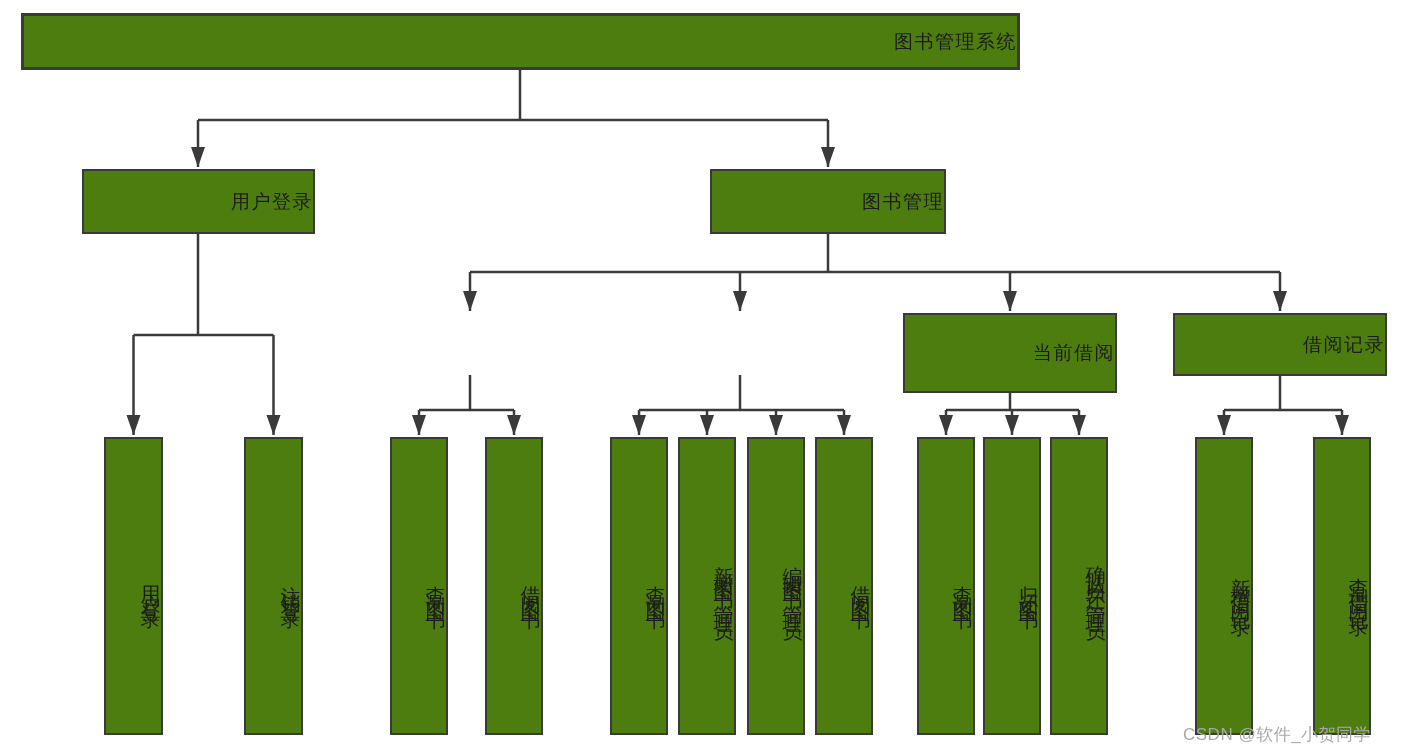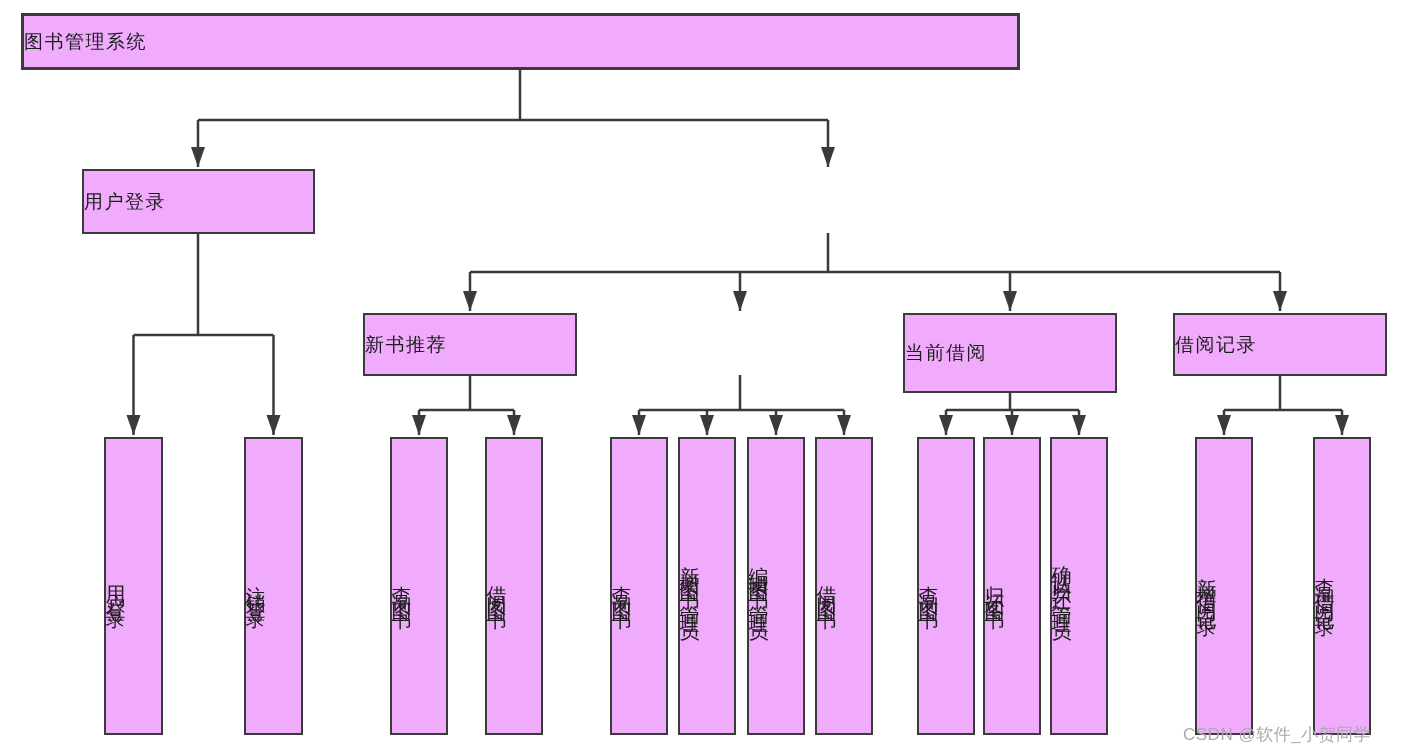--- a/index.html
+++ b/index.html
@@ -18,25 +18,25 @@
   #connectors {
     position: absolute;
     left: 0; top: 0;
     width: 1405px;
     height: 747px;
     pointer-events: none;
   }
   .box {
     position: absolute;
     box-sizing: border-box;
-    background: #f0abfc;
+    background: #4d7c0f;
     border: 2.5px solid #3a3a3a;
     display: flex;
     align-items: center;
-    justify-content: flex-start;
+    justify-content: flex-end;
     color: #1d1d1d;
   }
   .box.root { border-width: 3px; }
   .h-label {
     font-size: 19px;
     letter-spacing: 1.5px;
     white-space: nowrap;
     color: #1d1d1d;
   }
   .v-box .v-label {
@@ -123,24 +123,24 @@
     </g>
   </svg>
 
   <div class="box root" style="left:21px; top:13px; width:999px; height:57px;">
     <span class="h-label">图书管理系统</span>
   </div>
 
   <div class="box" style="left:82px; top:169px; width:233px; height:65px;">
     <span class="h-label">用户登录</span>
   </div>
+  <div class="box" style="left:710px; top:169px; width:236px; height:65px;">
+    <span class="h-label">图书管理</span>
+  </div>
 
-  <div class="box" style="left:363px; top:313px; width:214px; height:63px;">
-    <span class="h-label">新书推荐</span>
-  </div>
   <div class="box" style="left:903px; top:313px; width:214px; height:80px;">
     <span class="h-label">当前借阅</span>
   </div>
   <div class="box" style="left:1173px; top:313px; width:214px; height:63px;">
     <span class="h-label">借阅记录</span>
   </div>
 
   <div class="box v-box" style="left:104px; top:437px; width:59px; height:298px;">
     <span class="v-label">用户登录</span>
   </div>

